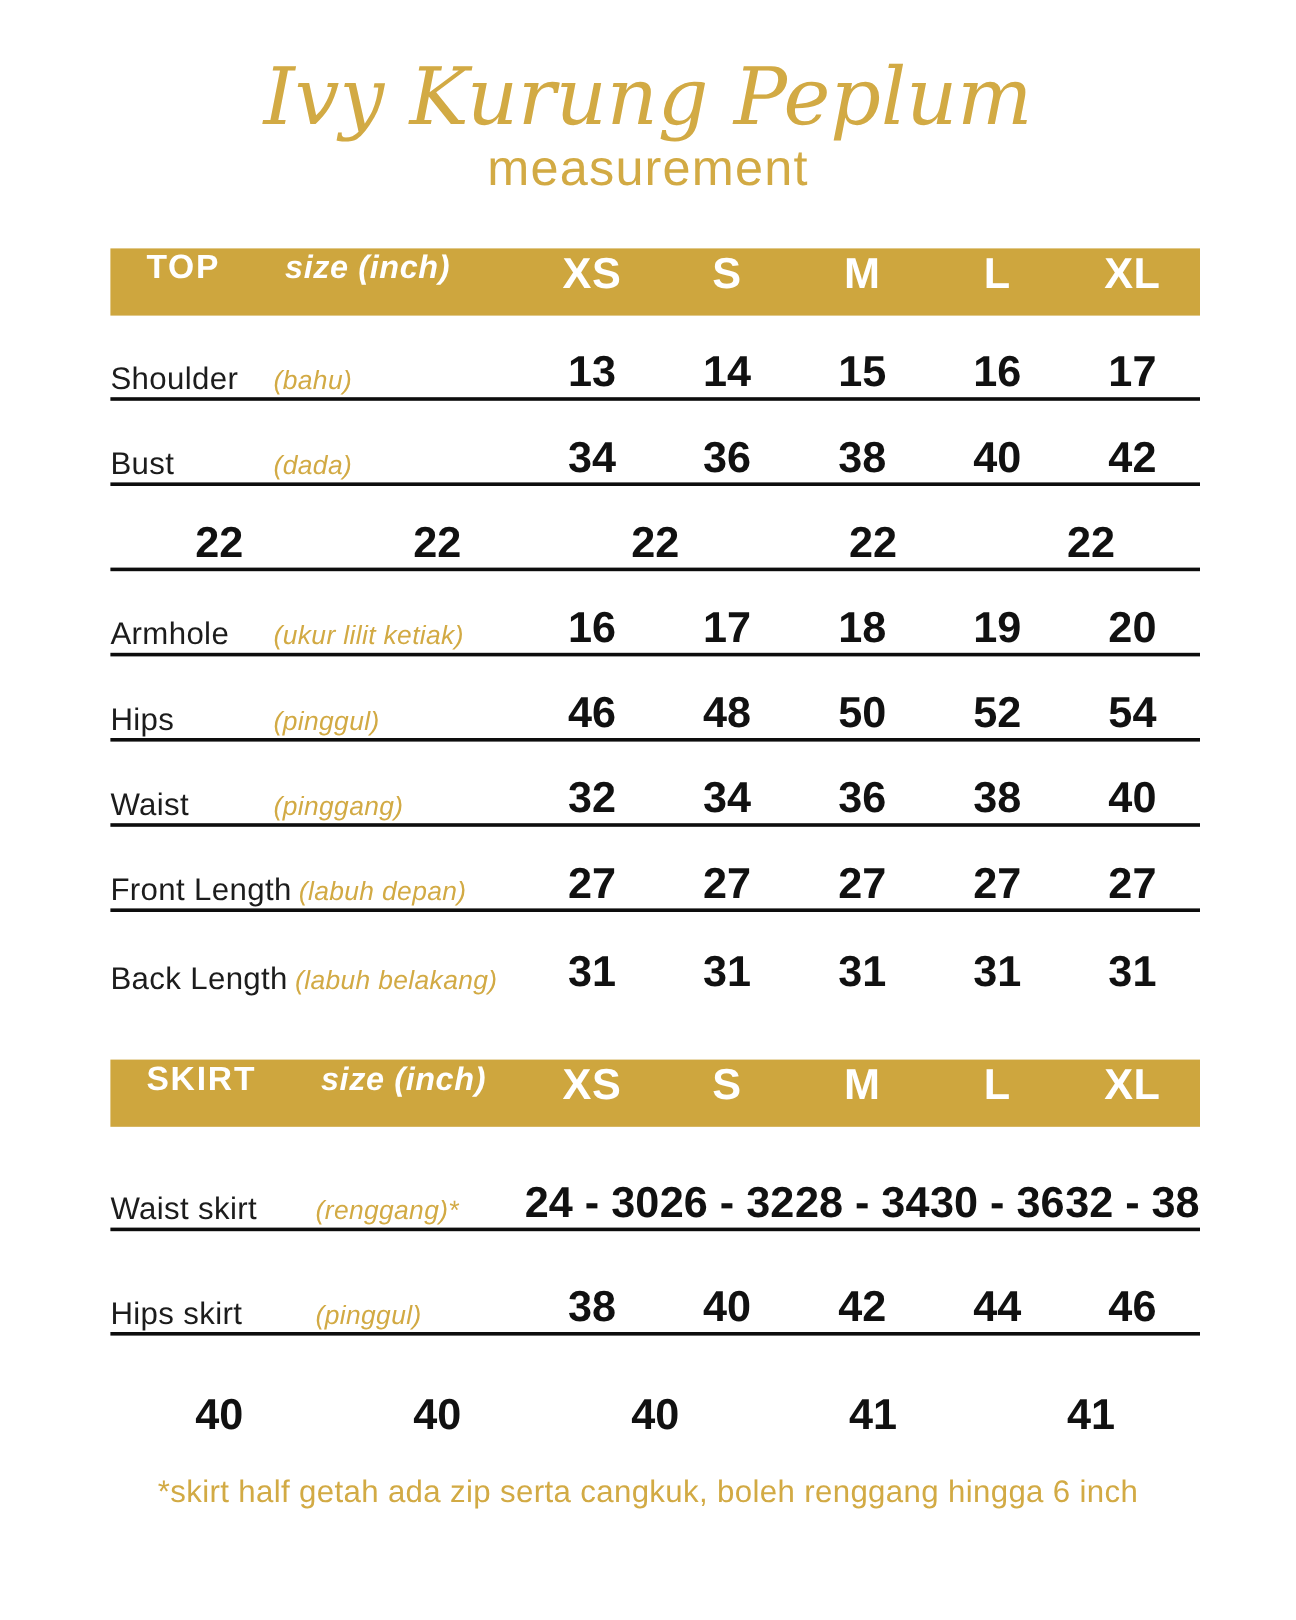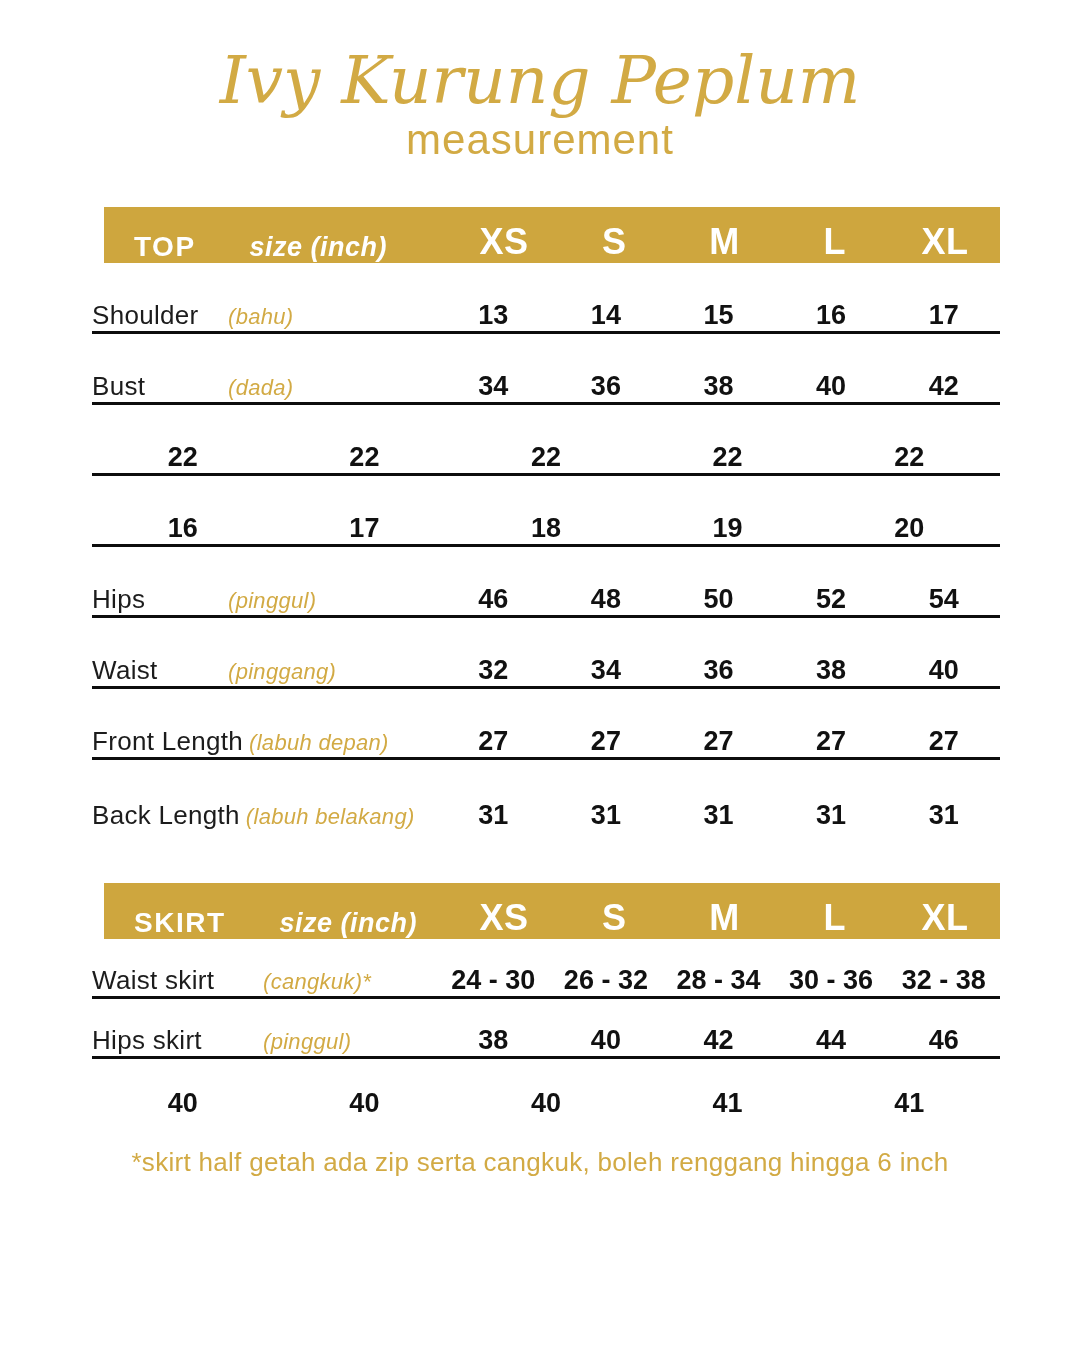--- a/index.html
+++ b/index.html
@@ -39,23 +39,22 @@
   .table-wrap{
     width:908px;
     margin-left:92px;
   }
   .table-wrap.top{margin-top:46px;}
   .table-wrap.skirt{margin-top:52px;}
   .bar{
     height:56px;
     background:var(--accent);
     display:flex;
-    align-items:flex-end;
+    align-items:flex-start;
     color:var(--header_text);
-    margin-left:12px;
   }
   .label-zone{
     flex:0 0 345px;
     display:flex;
     align-items:baseline;
     white-space:nowrap;
     overflow:visible;
   }
   .bar .label-zone{align-items:center;}
   .bar-title{
@@ -85,38 +84,38 @@
     font-weight:bold;
     letter-spacing:0.5px;
   }
   .m-row{
     height:71px;
     display:flex;
     align-items:flex-end;
     border-bottom:3px solid var(--line);
   }
   .m-row:last-child{border-bottom:none;}
-  .table-wrap.skirt .m-row{height:60px;}
+  .table-wrap.skirt .m-row{height:87px;}
   .lbl{
     display:inline-block;
     min-width:130px;
     font-size:26px;
     letter-spacing:0.3px;
     color:var(--text);
   }
   .table-wrap.skirt .lbl{min-width:165px;}
   .malay{
     margin-left:6px;
     font-size:22px;
     font-style:italic;
     color:var(--title);
     letter-spacing:0.3px;
   }
   .m-row .vals > span{
-    font-size:27px;
+    font-size:36px;
     font-weight:bold;
     white-space:nowrap;
     color:#111;
   }
   .footnote{
     margin-top:28px;
     text-align:center;
     font-size:26px;
     letter-spacing:0.3px;
     color:var(--title);
@@ -177,20 +176,24 @@
       <div class="vals">
         <span>22</span>
         <span>22</span>
         <span>22</span>
         <span>22</span>
         <span>22</span>
       </div>
     </div>
 
     <div class="m-row">
+      <div class="label-zone">
+        <span class="lbl">Armhole</span>
+        <span class="malay">(ukur lilit ketiak)</span>
+      </div>
       <div class="vals">
         <span>16</span>
         <span>17</span>
         <span>18</span>
         <span>19</span>
         <span>20</span>
       </div>
     </div>
 
     <div class="m-row">
@@ -261,21 +264,21 @@
         <span>S</span>
         <span>M</span>
         <span>L</span>
         <span>XL</span>
       </div>
     </div>
 
     <div class="m-row">
       <div class="label-zone">
         <span class="lbl">Waist skirt</span>
-        <span class="malay">(cangkuk)*</span>
+        <span class="malay">(renggang)*</span>
       </div>
       <div class="vals">
         <span>24 - 30</span>
         <span>26 - 32</span>
         <span>28 - 34</span>
         <span>30 - 36</span>
         <span>32 - 38</span>
       </div>
     </div>
 

